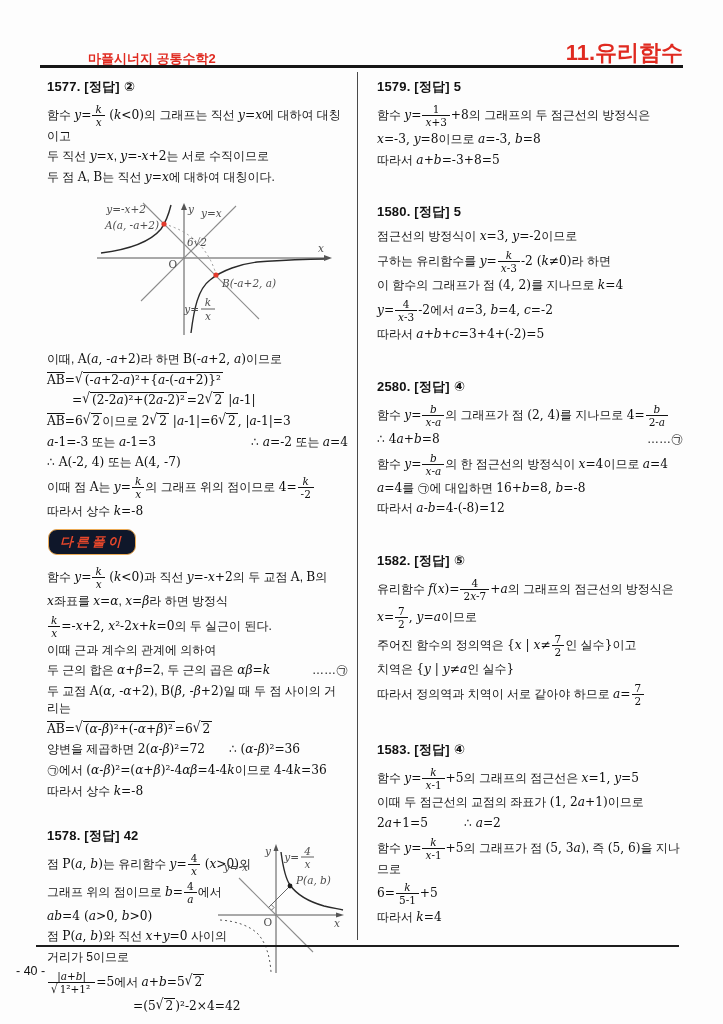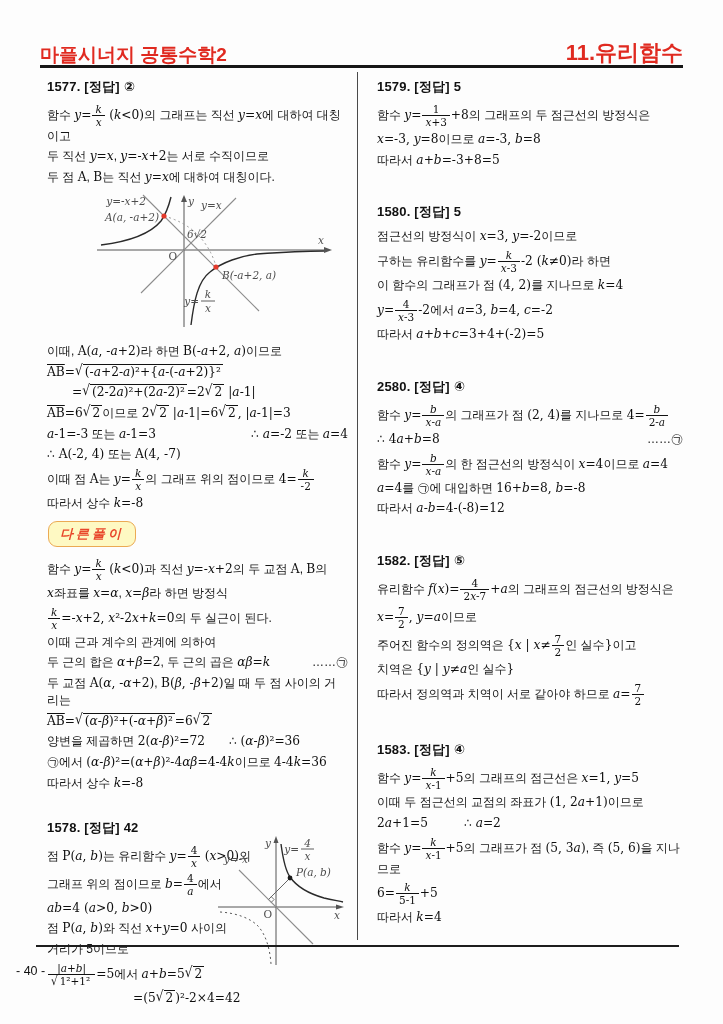--- a/index.html
+++ b/index.html
@@ -1,21 +1,21 @@
 <!DOCTYPE html>
 <html style="--accent: #e02a20; --badge-border: #ebaa54; --badge-text: #e8472b;"><head>
 <meta charset="utf-8">
 <style>
   :root{ --accent:#e02a20; --badge-border:#ebaa54; --badge-text:#e8472b; }
   *{margin:0;padding:0;box-sizing:border-box;}
   body{background:#ffffff;}
   .page{position:relative;width:723px;height:1024px;margin:0 auto;background:#fdfdfd;overflow:hidden;
         font-family:"Liberation Sans","DejaVu Sans",sans-serif;color:#151515;}
   .hdr{position:absolute;left:40px;right:40px;top:38px;display:flex;justify-content:space-between;align-items:flex-end;}
-  .book{color:var(--accent);font-weight:bold;font-size:19px;}
+  .book{color:var(--accent);font-weight:bold;font-size:13px;margin-left:48px;}
   .chap{color:var(--accent);font-weight:bold;font-size:22px;}
   .hrule{position:absolute;left:40px;right:40px;top:65px;height:3px;background:#161616;}
   .main{position:absolute;left:40px;right:40px;top:72px;bottom:80px;display:flex;}
   .col{padding-top:6px;}
   #col-left{width:317px;padding-right:9px;padding-left:7px;}
   .vdivider{width:1px;background:#4a4a4a;margin-bottom:4px;}
   #col-right{flex:1;padding-left:19px;}
   .problem{position:relative;margin-bottom:26px;}
   #col-right .problem{margin-bottom:34px;}
   .phead{font-size:13px;font-weight:bold;color:#111;margin-bottom:7px;letter-spacing:.2px;}
@@ -24,24 +24,24 @@
   .m{font-family:"DejaVu Serif","Liberation Serif",serif;font-size:12.2px;color:#0e0e0e;}
   .m i{font-style:italic;}
   .frac{display:inline-block;vertical-align:middle;text-align:center;font-size:.86em;line-height:1.15;padding:0 1px;}
   .frac .fn{display:block;border-bottom:1px solid #111;padding:0 3px;}
   .frac .fd{display:block;padding:0 3px;}
   .sq{white-space:nowrap;}
   .sq .rd{display:inline-block;transform:scaleY(1.18);transform-origin:center bottom;}
   .sq .bd{border-top:1px solid #111;padding:0 2px;}
   .ovl{text-decoration:overline;}
   .note{float:right;font-size:12px;}
-  .badge{display:inline-block;border:1.4px solid var(--badge-border);border-radius:9px;background:#fef9c3;
+  .badge{display:inline-block;border:1.4px solid var(--badge-border);border-radius:9px;background:#0f172a;
          color:var(--badge-text);font-family:"DejaVu Serif","Liberation Serif",serif;font-style:italic;font-weight:bold;
          font-size:13px;letter-spacing:3px;padding:3px 11px;margin:5px 0 7px 1px;}
-  .figc{margin:6px 0 8px 42px;}
+  .figc{margin:14px 0 8px 42px;}
   .figright{position:absolute;right:0;top:14px;}
   .ind{padding-left:25px;}
   .ind2{padding-left:86px;}
   .frule{position:absolute;left:36px;right:44px;top:945px;height:2.4px;background:#1d1d1d;}
   .pageno{position:absolute;left:16px;right:0;top:964px;text-align:left;font-size:12.5px;font-weight:normal;color:#111;}
   svg text{font-family:"DejaVu Serif","Liberation Serif",serif;font-style:italic;fill:#4d4d4d;font-size:10.5px;}
   svg text.up{font-style:normal;}
 </style>
 </head>
 <body>

